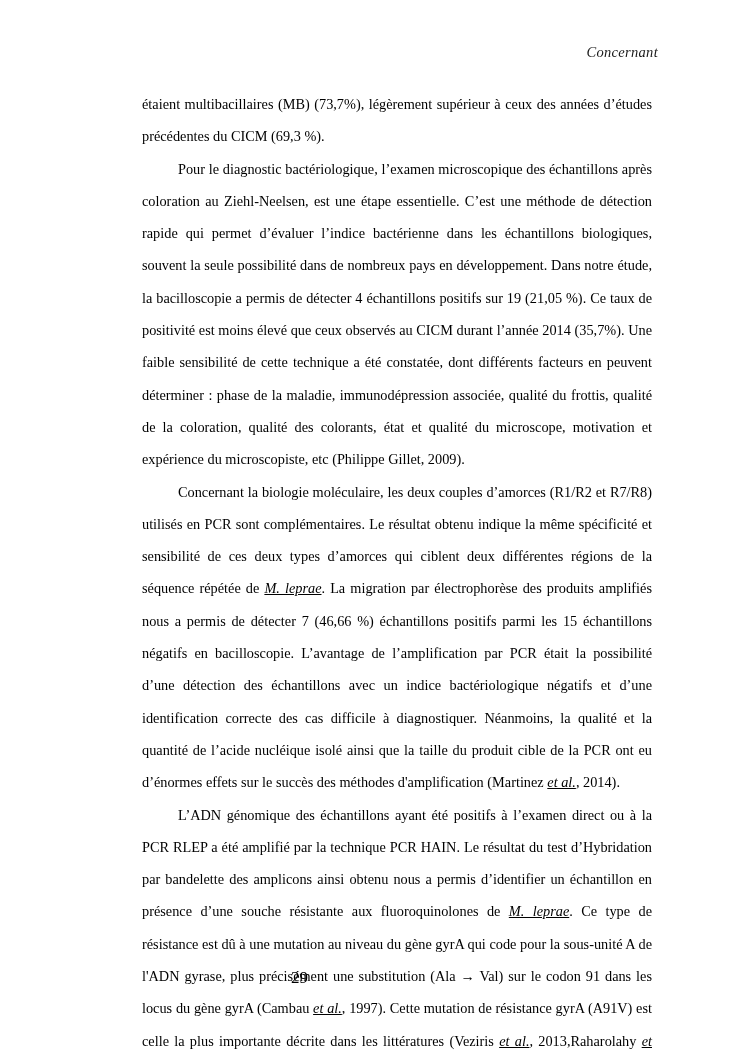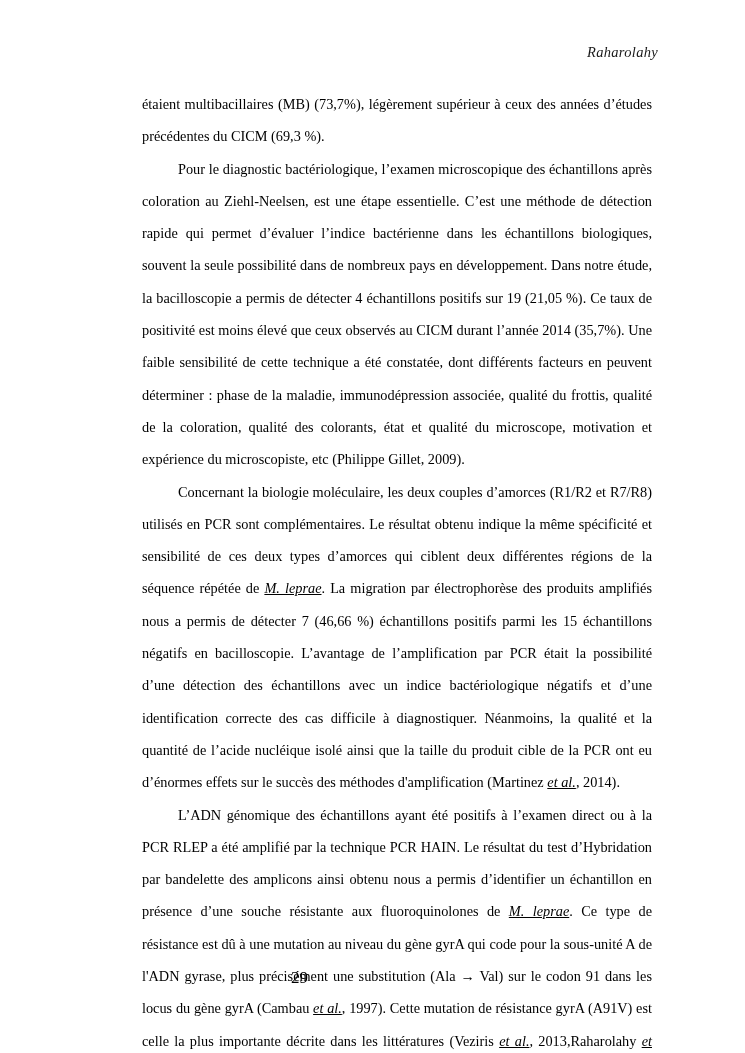--- a/index.html
+++ b/index.html
@@ -59,21 +59,21 @@
     width: 599px;
     text-align: center;
     font-size: 17px;
   }
 </style>
 </head>
 <body>
 
 <div class="page">
 
-  <div class="header">Raharolahy</div>
+  <div class="header">Concernant</div>
 
   <div class="content">
     <div id="paragraphs">
         <p><span>étaient multibacillaires (MB) (73,7%), légèrement supérieur à ceux des années d’études précédentes du CICM (69,3 %).</span></p>
         <p class="indent"><span>Pour le diagnostic bactériologique, l’examen microscopique des échantillons après coloration au Ziehl-Neelsen, est une étape essentielle. C’est une méthode de détection rapide qui permet d’évaluer l’indice bactérienne dans les échantillons biologiques, souvent la seule possibilité dans de nombreux pays en développement. Dans notre étude, la bacilloscopie a permis de détecter 4 échantillons positifs sur 19 (21,05 %). Ce taux de positivité est moins élevé que ceux observés au CICM durant l’année 2014 (35,7%). Une faible sensibilité de cette technique a été constatée, dont différents facteurs en peuvent déterminer : phase de la maladie,  immunodépression associée, qualité du frottis, qualité de la coloration, qualité des colorants, état et qualité du microscope, motivation et expérience du microscopiste, etc (Philippe Gillet, 2009).</span></p>
         <p class="indent"><span>Concernant la biologie moléculaire, les deux couples d’amorces (R1/R2 et R7/R8) utilisés en PCR sont complémentaires. Le résultat obtenu indique la même spécificité et sensibilité de ces deux types d’amorces qui ciblent deux différentes régions de la séquence répétée de </span><span class="it">M. leprae</span><span>. La migration par électrophorèse des produits amplifiés  nous a permis de détecter 7 (46,66 %) échantillons positifs parmi les 15 échantillons négatifs en bacilloscopie. L’avantage de l’amplification par PCR était la possibilité d’une détection des échantillons avec un indice  bactériologique négatifs et d’une identification correcte des cas difficile à diagnostiquer. Néanmoins, la qualité et la quantité de l’acide nucléique isolé ainsi que la taille du produit cible de la PCR ont eu d’énormes effets sur le succès des méthodes d'amplification (Martinez </span><span class="it">et al.</span><span>, 2014).</span></p>
         <p class="indent"><span>L’ADN génomique des échantillons ayant été positifs à l’examen direct ou à la PCR RLEP a été amplifié par la technique PCR HAIN. Le résultat du test d’Hybridation par bandelette des amplicons ainsi obtenu nous a permis d’identifier un échantillon en présence d’une souche résistante aux fluoroquinolones de </span><span class="it">M. leprae</span><span>. Ce type de résistance est dû à une mutation au niveau du gène gyrA qui code pour la sous-unité A de l'ADN gyrase, plus précisément une substitution (Ala → Val) sur le codon 91 dans les locus du gène gyrA (Cambau </span><span class="it">et al.</span><span>, 1997). Cette mutation de résistance gyrA (A91V) est celle la plus importante décrite dans les littératures (Veziris </span><span class="it">et al.</span><span>, 2013,Raharolahy </span><span class="it">et al.</span><span>, 2016). On note que cette souche n’a pas présenté de la résistance à la rifampicine et à la dapsone.</span></p>
       </div>
   </div>
 

